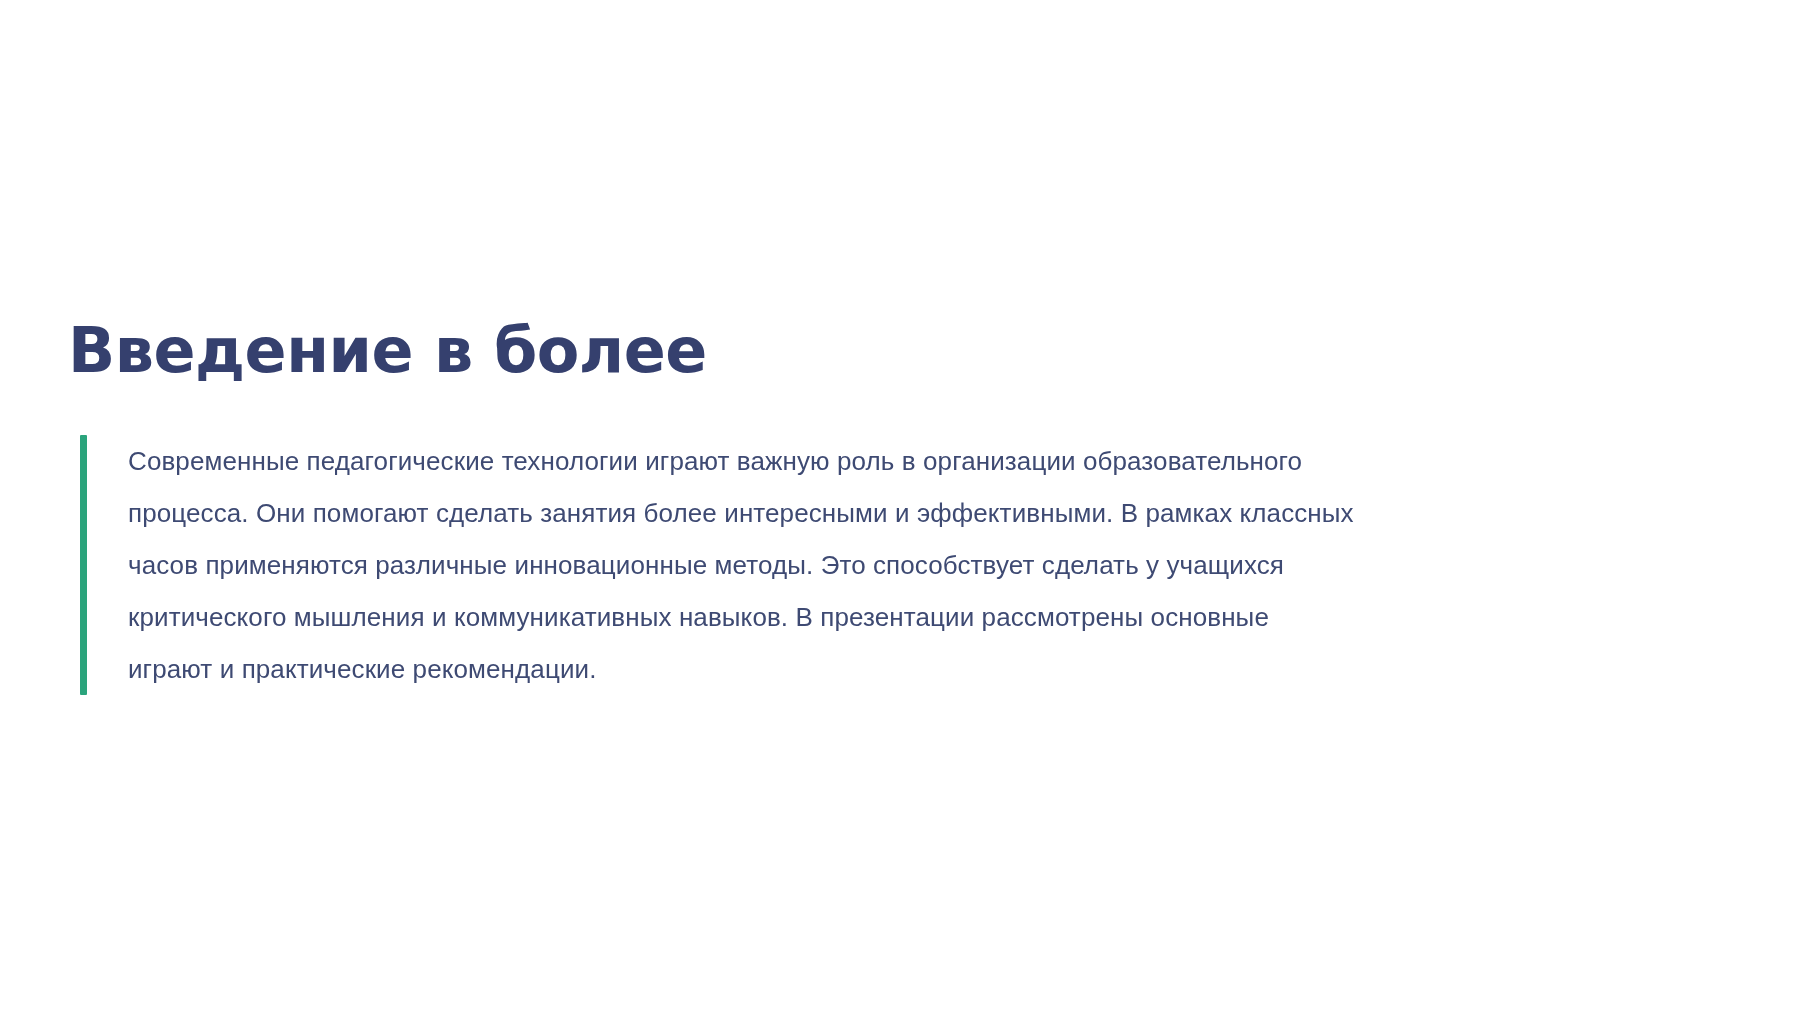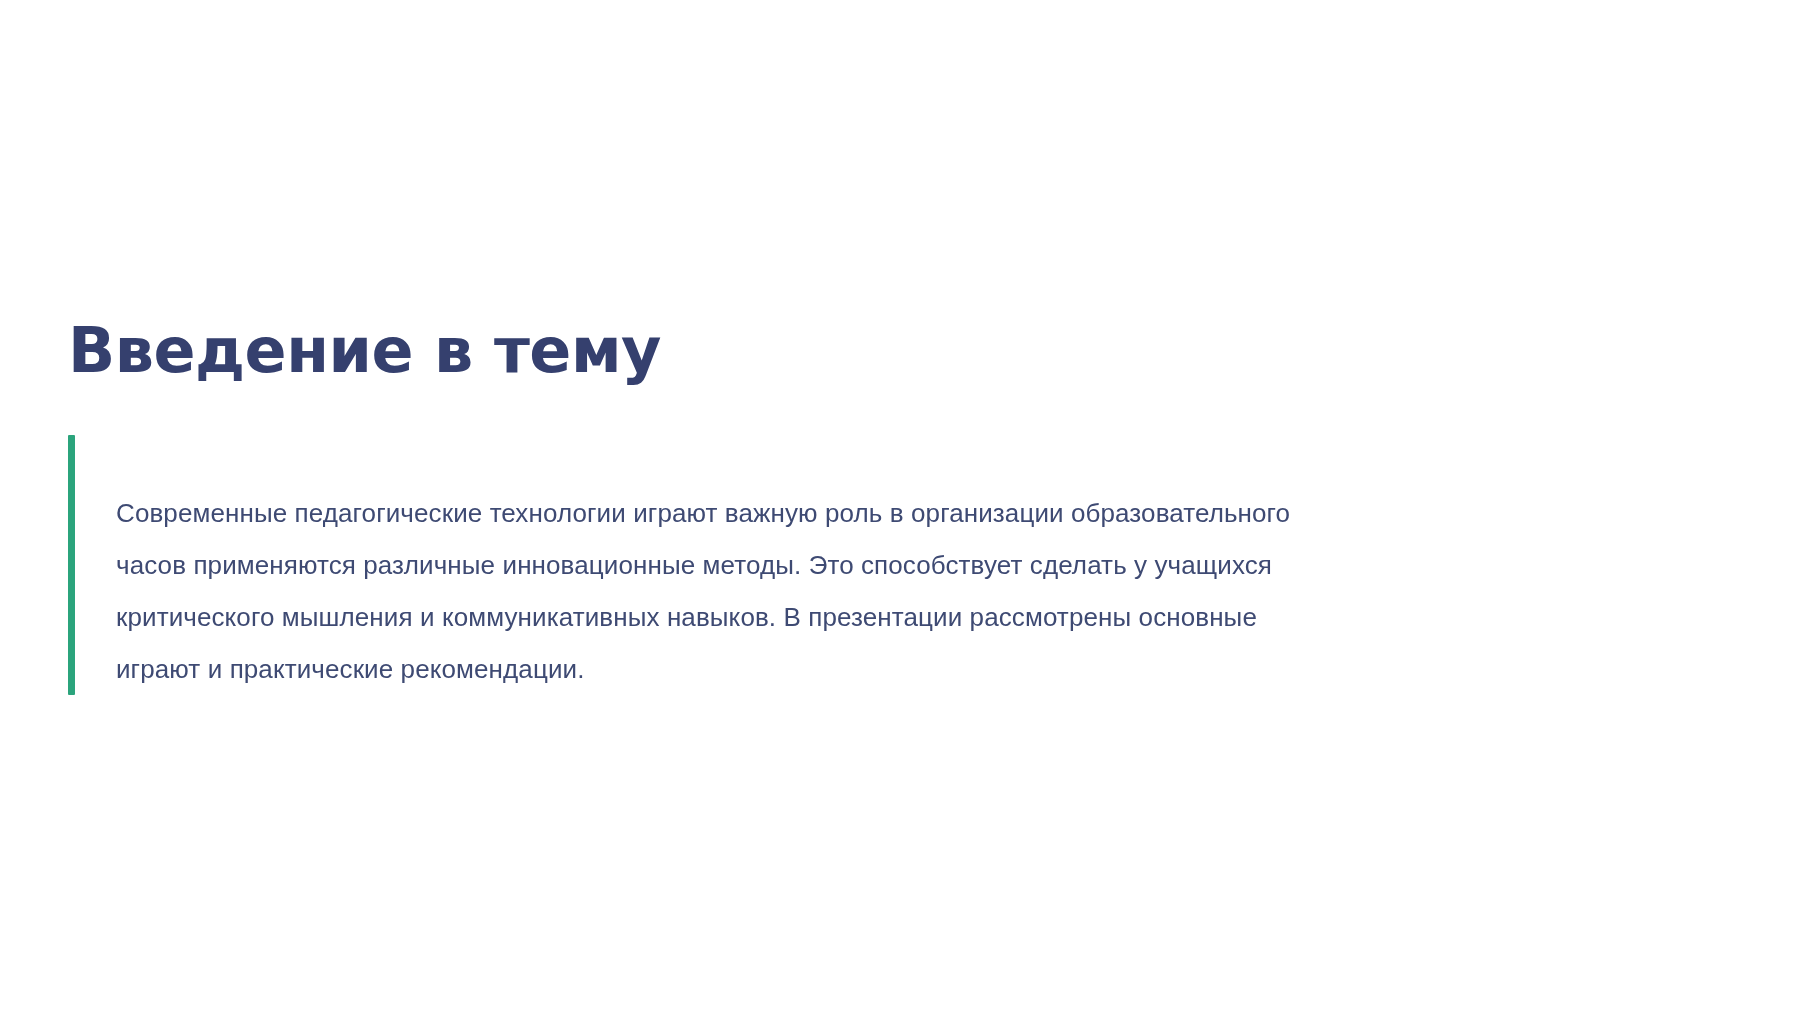--- a/index.html
+++ b/index.html
@@ -35,25 +35,25 @@
     font-weight: 700;
     line-height: 72px;
     letter-spacing: -0.5px;
     color: #35406E;
     white-space: nowrap;
   }
 
   
   .body-block {
     position: absolute;
-    left: 68px;
+    left: 80px;
     top: 435px;
     width: 1660px;
     display: flex;
-    align-items: flex-end;
+    align-items: flex-start;
   }
 
   .accent-bar {
     flex: 0 0 auto;
     width: 7px;
     min-height: 260px;
     background: #2BA47C;
     border-radius: 1px;
   }
 
@@ -77,29 +77,30 @@
   .body-line {
     display: block;
     white-space: nowrap;
   }
 </style>
 </head>
 <body>
 
 <div class="slide">
 
-  <h1 class="slide-title">Введение в тему</h1>
+  <h1 class="slide-title">Введение в более</h1>
 
   <div class="body-block">
 
     <div class="accent-bar"></div>
 
     <div class="body-text-wrap">
       <p class="body-paragraph">
         <span class="body-line">Современные педагогические технологии играют важную роль в организации образовательного</span>
+        <span class="body-line">процесса. Они помогают сделать занятия более интересными и эффективными. В рамках классных</span>
         <span class="body-line">часов применяются различные инновационные методы. Это способствует сделать у учащихся</span>
         <span class="body-line">критического мышления и коммуникативных навыков. В презентации рассмотрены основные</span>
         <span class="body-line">играют и практические рекомендации.</span>
       </p>
     </div>
 
   </div>
 
 </div>
 

